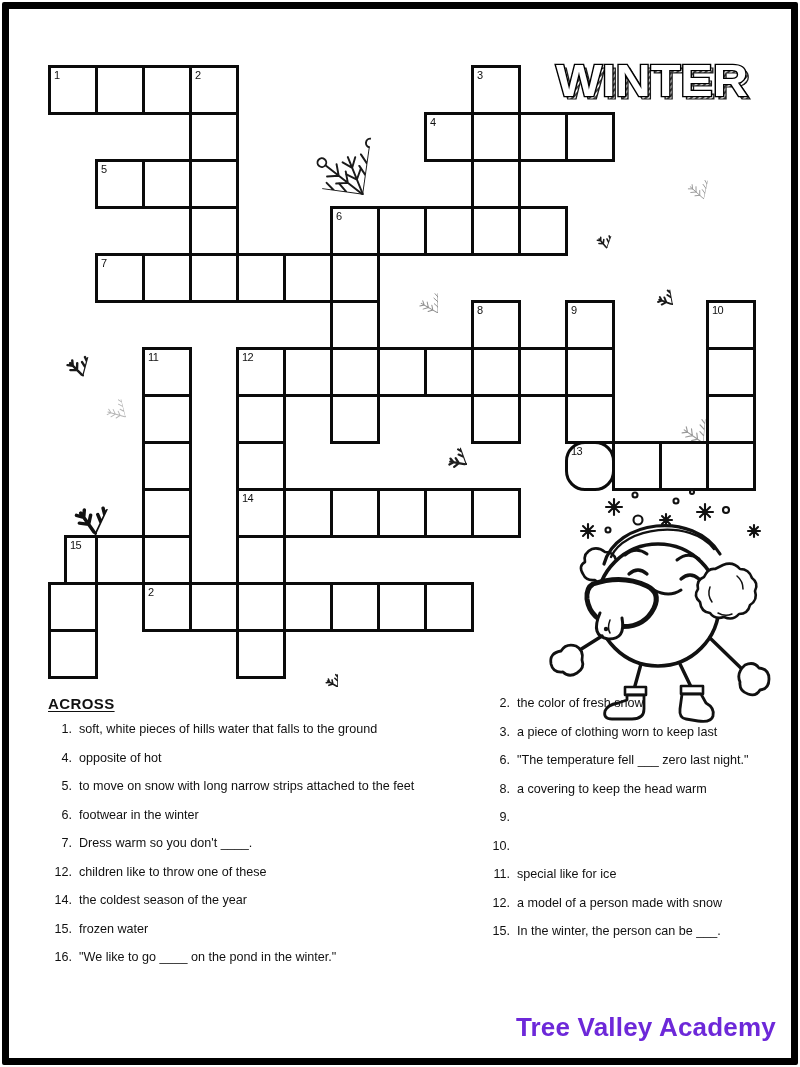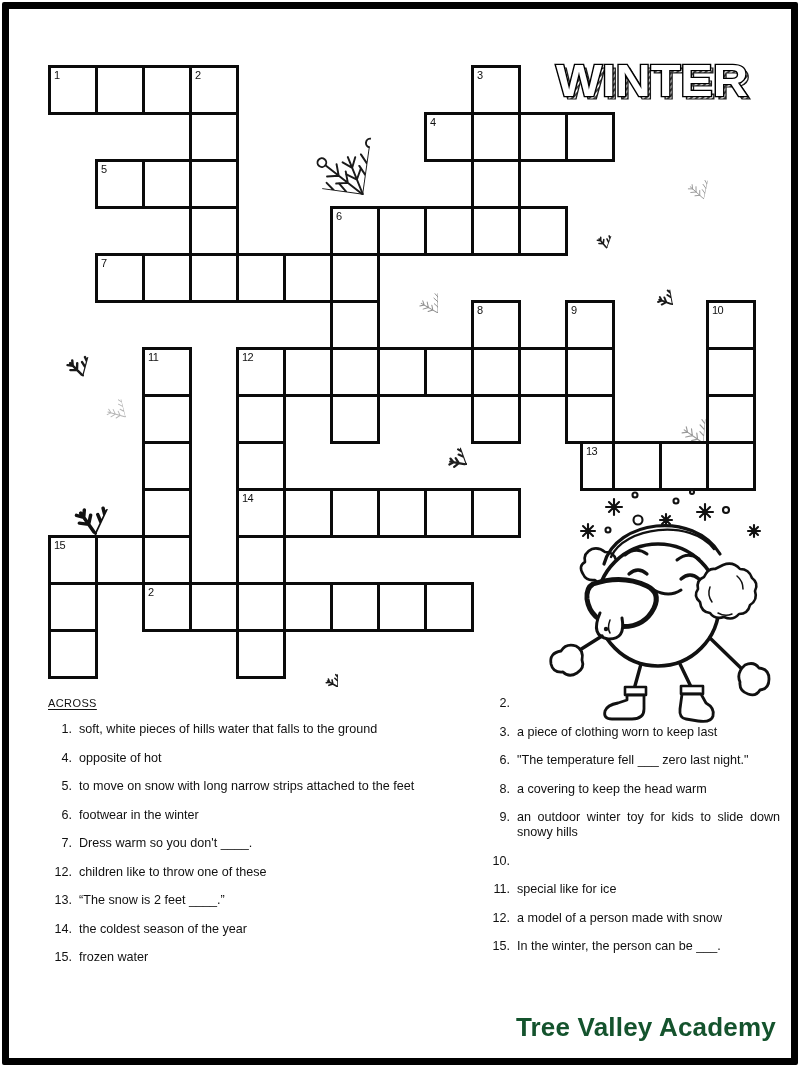--- a/index.html
+++ b/index.html
@@ -27,32 +27,32 @@
   .flake svg{display:block;}
   
   .title-wrap{position:absolute;left:551px;top:50px;z-index:12;}
   
   .snowman-wrap{position:absolute;left:540px;top:487px;z-index:12;}
   
   .clues{position:absolute;z-index:15;font-size:12.6px;line-height:15px;}
   #across-block{left:48px;top:696px;width:398px;}
   #down-block{left:486px;top:696px;width:294px;}
   .clues-heading{
-    font-size:11px;font-weight:normal;letter-spacing:0.4px;
+    font-size:15px;font-weight:bold;letter-spacing:0.4px;
     text-decoration:underline;text-underline-offset:2px;
     margin:0 0 11px 0;
   }
   .clue{display:flex;margin-bottom:13.5px;}
   .clue-num{flex:none;width:24px;text-align:right;}
   .clue-text{margin-left:7px;flex:1;}
   #down-block .clue-text{text-align:justify;}
   
   .footer-brand{
     position:absolute;right:24px;top:1012px;z-index:15;
-    font-size:26px;font-weight:bold;color:#14532d;letter-spacing:0.2px;
+    font-size:26px;font-weight:bold;color:#6d28d9;letter-spacing:0.2px;
   }
   .defs-hidden{position:absolute;width:0;height:0;overflow:hidden;}
 </style>
 </head>
 <body>
 
 <svg class="defs-hidden" aria-hidden="true">
   <defs>
     <symbol id="flake-std" viewBox="-62 -62 124 124">
       <g fill="none" stroke="currentColor" stroke-width="6.5" stroke-linecap="round">
@@ -286,36 +286,36 @@
     <div class="cell" style="left: 517px; top: 282px;"></div>
     <div class="cell" style="left: 658px; top: 282px;"></div>
     <div class="cell" style="left: 94px; top: 329px;"></div>
     <div class="cell" style="left: 188px; top: 329px;"></div>
     <div class="cell" style="left: 282px; top: 329px;"></div>
     <div class="cell" style="left: 423px; top: 329px;"></div>
     <div class="cell" style="left: 517px; top: 329px;"></div>
     <div class="cell" style="left: 658px; top: 329px;"></div>
     <div class="cell" style="left: 94px; top: 376px;"></div>
     <div class="cell" style="left: 188px; top: 376px;"></div>
-    <div class="cell" style="left: 532px; top: 376px;">
+    <div class="cell" style="left: 517px; top: 376px; border-radius: 20px;">
       <span class="cellnum">13</span>
     </div>
     <div class="cell" style="left: 564px; top: 376px;"></div>
     <div class="cell" style="left: 611px; top: 376px;"></div>
     <div class="cell" style="left: 658px; top: 376px;"></div>
     <div class="cell" style="left: 94px; top: 423px;"></div>
     <div class="cell" style="left: 188px; top: 423px;">
       <span class="cellnum">14</span>
     </div>
     <div class="cell" style="left: 235px; top: 423px;"></div>
     <div class="cell" style="left: 282px; top: 423px;"></div>
     <div class="cell" style="left: 329px; top: 423px;"></div>
     <div class="cell" style="left: 376px; top: 423px;"></div>
     <div class="cell" style="left: 423px; top: 423px;"></div>
-    <div class="cell" style="left: 0px; top: 470px;">
+    <div class="cell" style="left: 16px; top: 470px;">
       <span class="cellnum">15</span>
     </div>
     <div class="cell" style="left: 47px; top: 470px;"></div>
     <div class="cell" style="left: 94px; top: 470px;"></div>
     <div class="cell" style="left: 188px; top: 470px;"></div>
     <div class="cell" style="left: 0px; top: 517px;"></div>
     <div class="cell" style="left: 94px; top: 517px;">
       <span class="cellnum">2</span>
     </div>
     <div class="cell" style="left: 141px; top: 517px;"></div>
@@ -415,62 +415,62 @@
   <div class="clue">
     <span class="clue-num">7.</span>
     <span class="clue-text">Dress warm so you don't ____.</span>
   </div>
 
   <div class="clue">
     <span class="clue-num">12.</span>
     <span class="clue-text">children like to throw one of these</span>
   </div>
 
-  <div class="clue">
-    <span class="clue-num">13.</span>
-    <span class="clue-text">“The snow is 2 feet ____.”</span>
-  </div>
 
   <div class="clue">
     <span class="clue-num">14.</span>
     <span class="clue-text">the coldest season of the year</span>
   </div>
 
   <div class="clue">
     <span class="clue-num">15.</span>
     <span class="clue-text">frozen water</span>
   </div>
 
+  <div class="clue">
+    <span class="clue-num">16.</span>
+    <span class="clue-text">"We like to go ____ on the pond in the winter."</span>
+  </div>
 </div>
 </div>
 
 <div class="clues" id="down-block">
   <div id="down-list">
   <div class="clue">
     <span class="clue-num">2.</span>
+    <span class="clue-text">the color of fresh snow</span>
   </div>
 
   <div class="clue">
     <span class="clue-num">3.</span>
     <span class="clue-text">a piece of clothing worn to keep last</span>
   </div>
 
   <div class="clue">
     <span class="clue-num">6.</span>
     <span class="clue-text">"The temperature fell ___ zero last night."</span>
   </div>
 
   <div class="clue">
     <span class="clue-num">8.</span>
     <span class="clue-text">a covering to keep the head warm</span>
   </div>
 
   <div class="clue">
     <span class="clue-num">9.</span>
-    <span class="clue-text">an outdoor winter toy for kids to slide down snowy hills</span>
   </div>
 
   <div class="clue">
     <span class="clue-num">10.</span>
   </div>
 
   <div class="clue">
     <span class="clue-num">11.</span>
     <span class="clue-text">special like for ice</span>
   </div>

